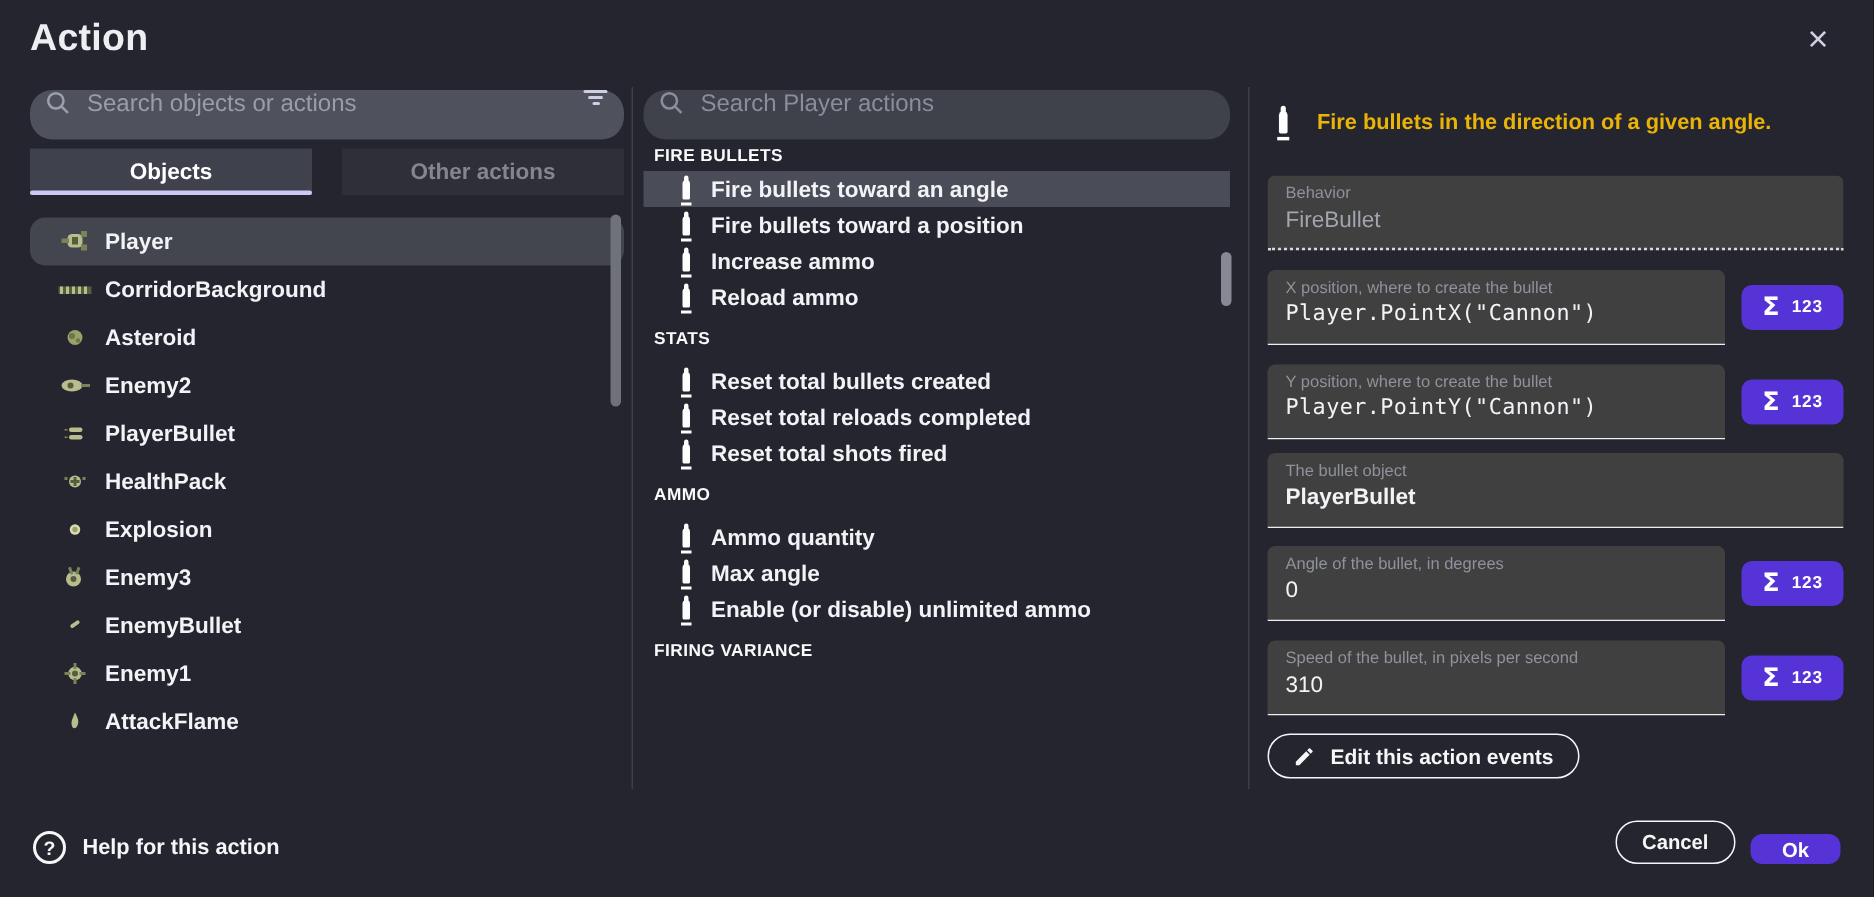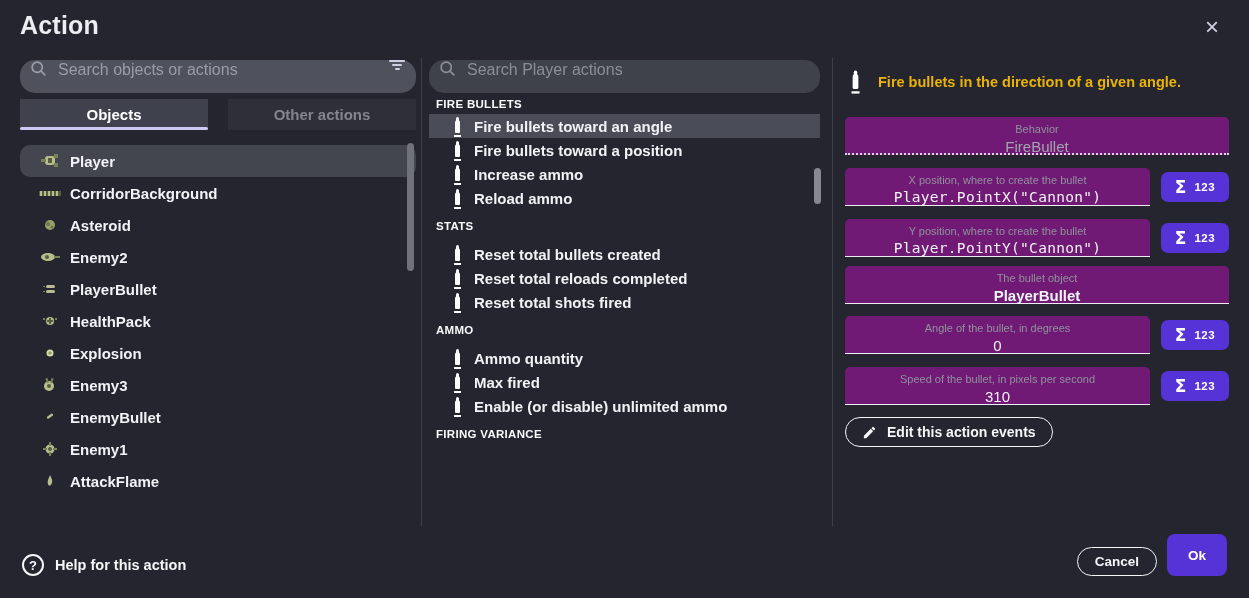--- a/index.html
+++ b/index.html
@@ -52,21 +52,21 @@
   .bullet-icon{position:relative;width:5px;height:13px;margin-left:26px;background:#fdfdfd;
     border-radius:2.5px 2.5px 1px 1px;flex:none;}
   .bullet-icon::before{content:"";position:absolute;top:-3px;left:1px;width:3px;height:4px;background:#fdfdfd;border-radius:2px 2px 0 0;}
   .bullet-icon::after{content:"";position:absolute;left:-1px;right:-1px;bottom:-4px;height:2px;background:#fdfdfd;}
   
   .panel-right{padding-top:10px;}
   .desc-row{display:flex;align-items:center;height:27px;margin-bottom:22px;}
   .desc-row .bullet-icon{margin-left:8px;transform:scale(1.15);}
   .desc-text{margin-left:20px;font-size:14.5px;font-weight:700;color:#eab308;}
   .frow{display:flex;align-items:center;}
-  .field{background:#701a75;border-radius:5px 5px 0 0;height:38px;padding:6px 12px 0 12px;box-sizing:border-box;position:relative;text-align:center;}
+  .field{background:#404040;border-radius:5px 5px 0 0;height:50px;padding:6px 12px 0 12px;box-sizing:border-box;position:relative;}
   .field.full{width:384px;}
   .field.short{width:305px;}
   .field .flabel{font-size:11px;color:#8f929c;line-height:13px;}
   .field .fvalue{font-size:15px;line-height:21px;color:#f2f3f6;white-space:nowrap;overflow:hidden;}
   .field .fvalue.mono{font-family:"DejaVu Sans Mono","Liberation Mono",monospace;font-size:14.5px;letter-spacing:.3px;}
   .field .fvalue.bold{font-weight:700;}
   .field .fvalue.dim{color:#a2a4ae;}
   .field.dotted{border-bottom:2px dotted #d8d9e0;}
   .field.solid{border-bottom:1px solid #eceef2;} .mb13{margin-bottom:13px;} .mb12{margin-bottom:12px;} .mb9{margin-bottom:9px;}
   .exprbtn{margin-left:11px;width:68px;height:30px;border:none;border-radius:7px;background:#5633d6;color:#fff;
@@ -78,21 +78,21 @@
     font-family:"Liberation Sans",sans-serif;}
   
   .footer{position:absolute;left:0;right:0;bottom:0;height:72px;}
   .help-link{position:absolute;left:22px;bottom:22px;display:flex;align-items:center;gap:11px;cursor:pointer;background:none;border:none;color:#f5f6f8;padding:0;}
   .help-circle{width:22px;height:22px;border:2px solid #f5f6f8;border-radius:50%;box-sizing:border-box;
     display:flex;align-items:center;justify-content:center;font-size:13px;font-weight:800;color:#f5f6f8;}
   .help-text{font-size:14.5px;font-weight:800;font-family:"Liberation Sans",sans-serif;}
   .cancel-btn{position:absolute;right:92px;bottom:22px;height:29px;padding:0 17px;border-radius:15px;
     border:1px solid #f5f6f8;background:transparent;color:#f5f6f8;font-size:13.5px;font-weight:800;cursor:pointer;
     font-family:"Liberation Sans",sans-serif;}
-  .ok-btn{position:absolute;right:22px;bottom:22px;height:42px;width:60px;border-radius:8px;border:none;
+  .ok-btn{position:absolute;right:22px;bottom:22px;height:20px;width:60px;border-radius:8px;border:none;
     background:#5633d6;color:#fff;font-size:13.5px;font-weight:800;cursor:pointer;font-family:"Liberation Sans",sans-serif;}
   
   .scroll-thumb{position:absolute;width:7px;border-radius:4px;}
   .thumb-left{left:407px;top:143px;height:128px;background:#6f717b;}
   .thumb-mid{left:814px;top:168px;height:36px;background:#868894;}
 </style>
 </head>
 <body>
 
 <div class="dialog">
@@ -258,21 +258,21 @@
         <span class="bullet-icon"></span>
         <span class="act-label">Reset total shots fired</span>
       </div>
       <div class="grp-header tall">AMMO</div>
       <div class="act-row">
         <span class="bullet-icon"></span>
         <span class="act-label">Ammo quantity</span>
       </div>
       <div class="act-row">
         <span class="bullet-icon"></span>
-        <span class="act-label">Max fired</span>
+        <span class="act-label">Max angle</span>
       </div>
       <div class="act-row">
         <span class="bullet-icon"></span>
         <span class="act-label">Enable (or disable) unlimited ammo</span>
       </div>
       <div class="grp-header tall">FIRING VARIANCE</div>
     </div>
   </div>
 
   <div class="panel panel-right">

